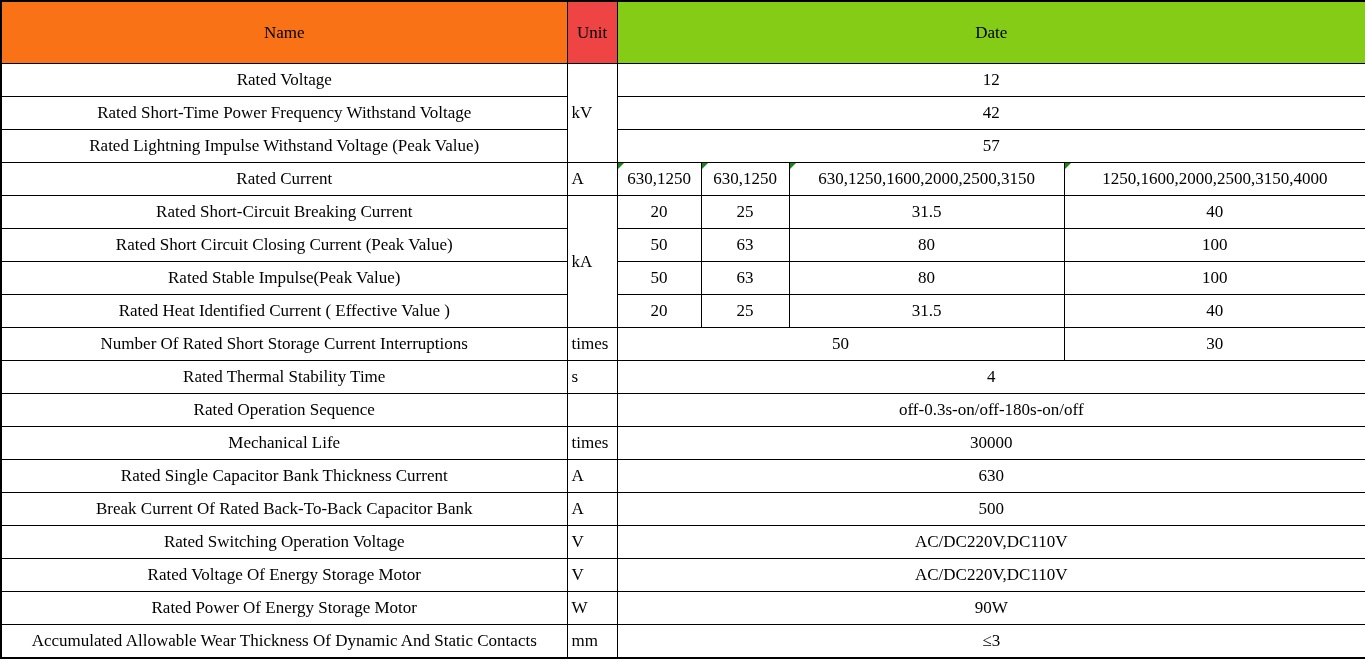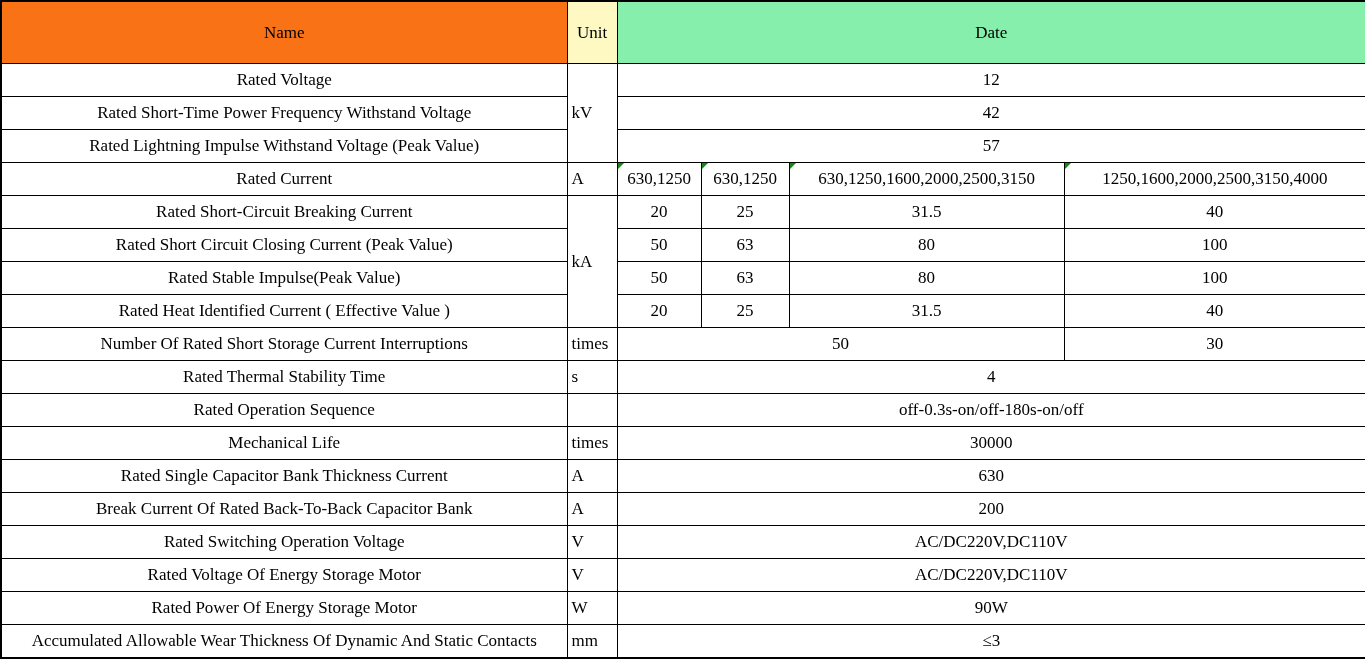--- a/index.html
+++ b/index.html
@@ -58,22 +58,22 @@
       <col style="width: 566px;">
       <col style="width: 50px;">
       <col style="width: 84px;">
       <col style="width: 88px;">
       <col style="width: 275px;">
       <col style="width: 302px;">
     </colgroup>
   <thead>
       <tr>
         <th style="background: #f97316;">Name</th>
-        <th style="background: #fef9c3;">Unit</th>
-        <th colspan="4" style="background: #86efac; margin-top: 34px;">Date</th>
+        <th style="background: #ef4444;">Unit</th>
+        <th colspan="4" style="background: #84cc16; margin-top: 34px;">Date</th>
       </tr>
     </thead>
   <tbody>
       <tr>
         <td class="cell-name"><span>Rated Voltage</span></td>
         <td rowspan="3" class="cell-unit"><span>kV</span></td>
         <td colspan="4" class="cell-value"><span>12</span></td>
       </tr>
       <tr>
         <td class="cell-name"><span>Rated Short-Time Power Frequency Withstand Voltage</span></td>
@@ -142,21 +142,21 @@
         <td colspan="4" class="cell-value"><span>30000</span></td>
       </tr>
       <tr>
         <td class="cell-name"><span>Rated Single Capacitor Bank Thickness Current</span></td>
         <td class="cell-unit"><span>A</span></td>
         <td colspan="4" class="cell-value"><span>630</span></td>
       </tr>
       <tr>
         <td class="cell-name"><span>Break Current Of Rated Back-To-Back Capacitor Bank</span></td>
         <td class="cell-unit"><span>A</span></td>
-        <td colspan="4" class="cell-value"><span>200</span></td>
+        <td colspan="4" class="cell-value"><span>500</span></td>
       </tr>
       <tr>
         <td class="cell-name"><span>Rated Switching Operation Voltage</span></td>
         <td class="cell-unit"><span>V</span></td>
         <td colspan="4" class="cell-value"><span>AC/DC220V,DC110V</span></td>
       </tr>
       <tr>
         <td class="cell-name"><span>Rated Voltage Of Energy Storage Motor</span></td>
         <td class="cell-unit"><span>V</span></td>
         <td colspan="4" class="cell-value"><span>AC/DC220V,DC110V</span></td>

